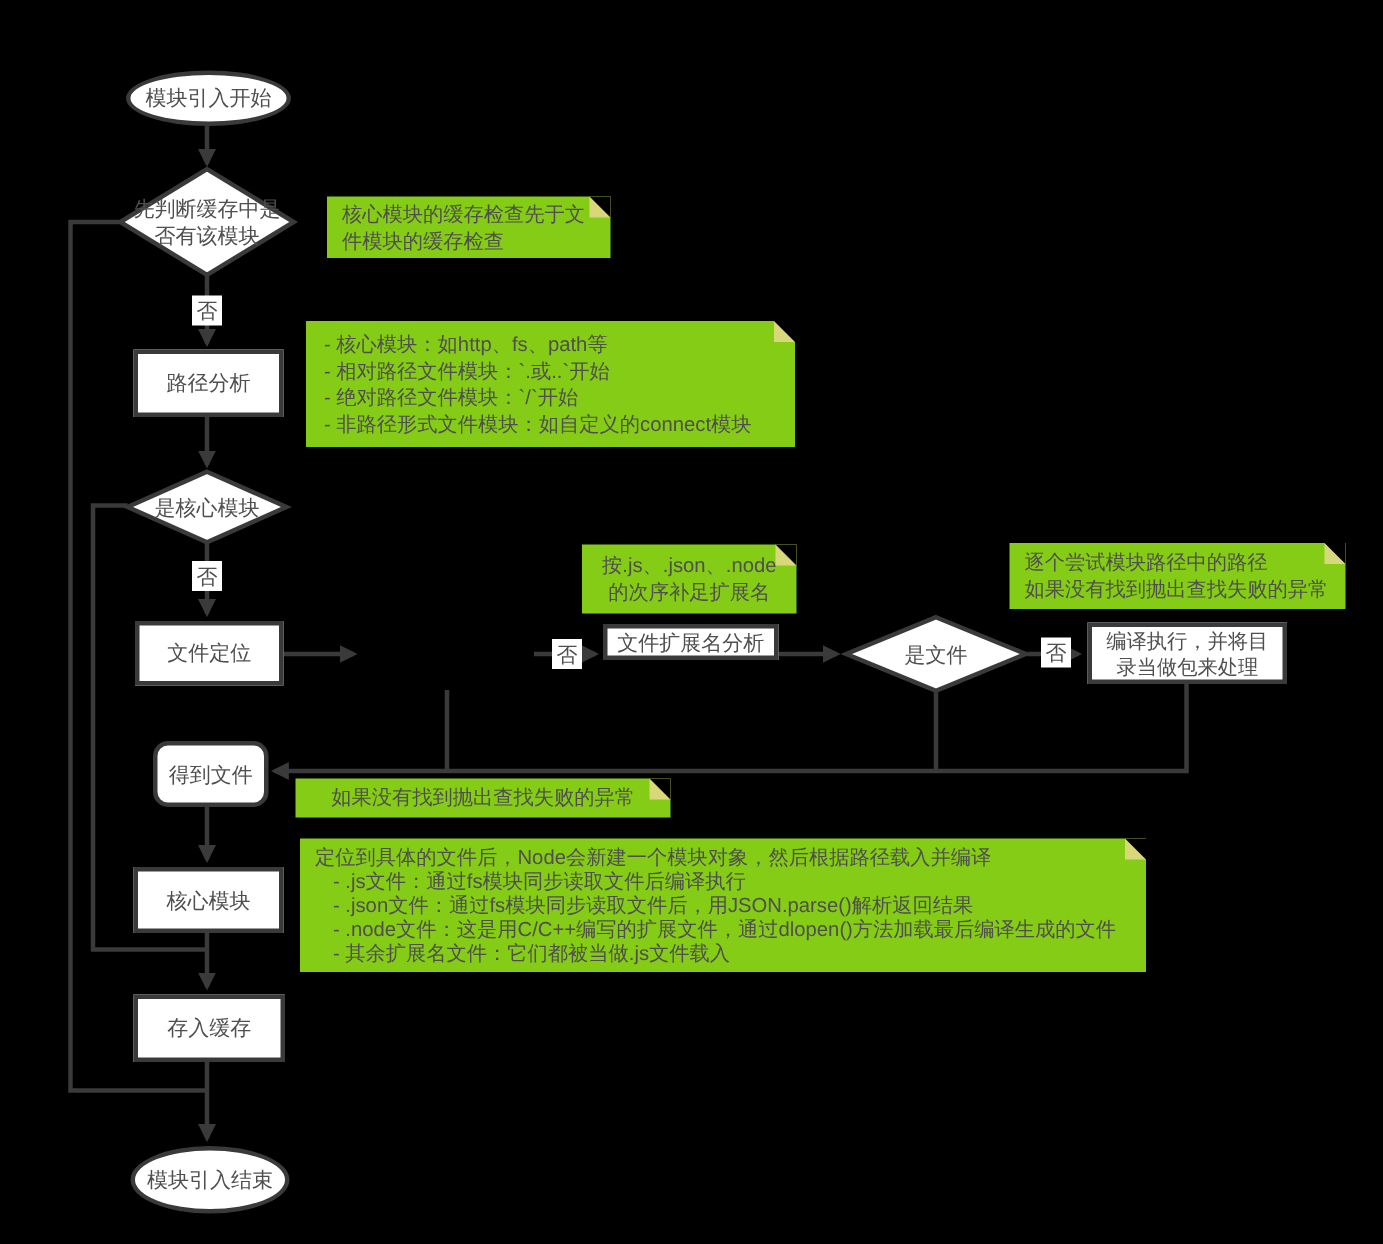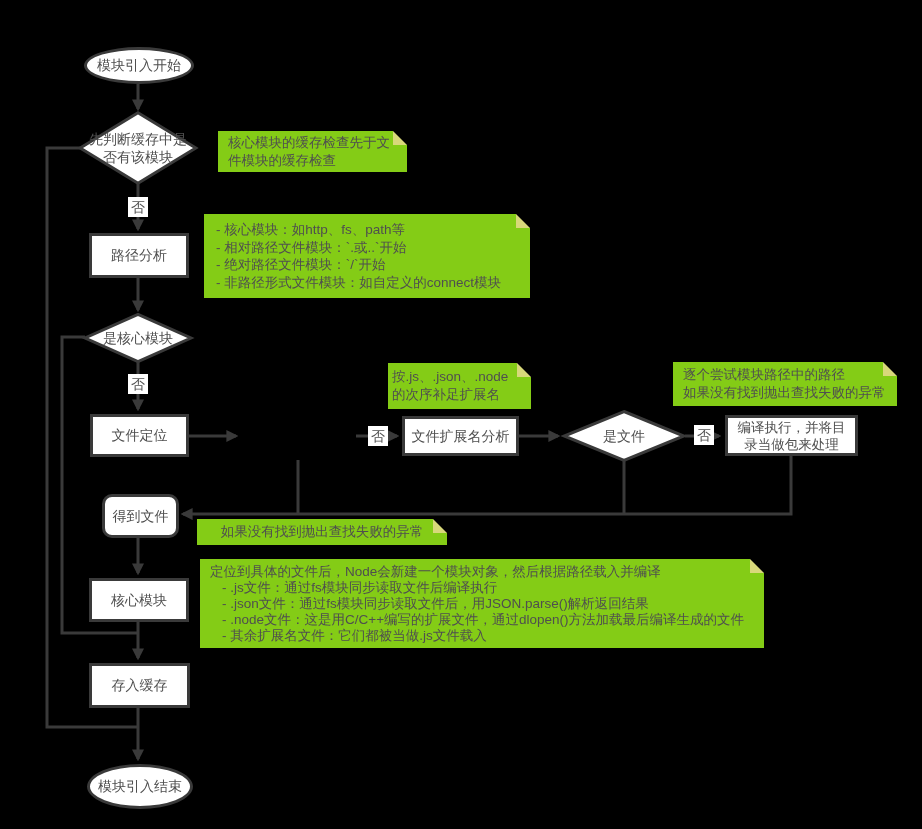--- a/index.html
+++ b/index.html
@@ -113,30 +113,30 @@
 
   <div class="chip" style="left:128px;top:374px;">
     <span>否</span>
   </div>
 
   <div class="node" style="left:90px;top:414px;width:99px;height:43px;">
     <span>文件定位</span>
   </div>
 
 
-  <div class="note" style="left:388px;top:363px;width:143px;height:46px;padding:5px 4px;line-height:18px;">
+  <div class="note" style="left:388px;top:363px;width:143px;height:46px;padding:5px 4px;line-height:18px;text-align:center;">
     <div class="note-line">按.js、.json、.node</div>
     <div class="note-line">的次序补足扩展名</div>
   </div>
 
   <div class="chip" style="left:368px;top:426px;">
     <span>否</span>
   </div>
 
-  <div class="node" style="left:402px;top:416px;width:117px;height:40px;">
+  <div class="node" style="left:402px;top:416px;width:117px;height:24px;">
     <span>文件扩展名分析</span>
   </div>
 
   <div class="diamond" style="left:563px;top:411px;width:122px;height:50px;">
     <svg viewBox="0 0 100 100" preserveAspectRatio="none">
       <polygon points="50,1 99,50 50,99 1,50" fill="#ffffff" stroke="#3a3a3a" stroke-width="3" vector-effect="non-scaling-stroke"></polygon>
     </svg>
     <span class="dlabel">是文件</span>
   </div>
 

